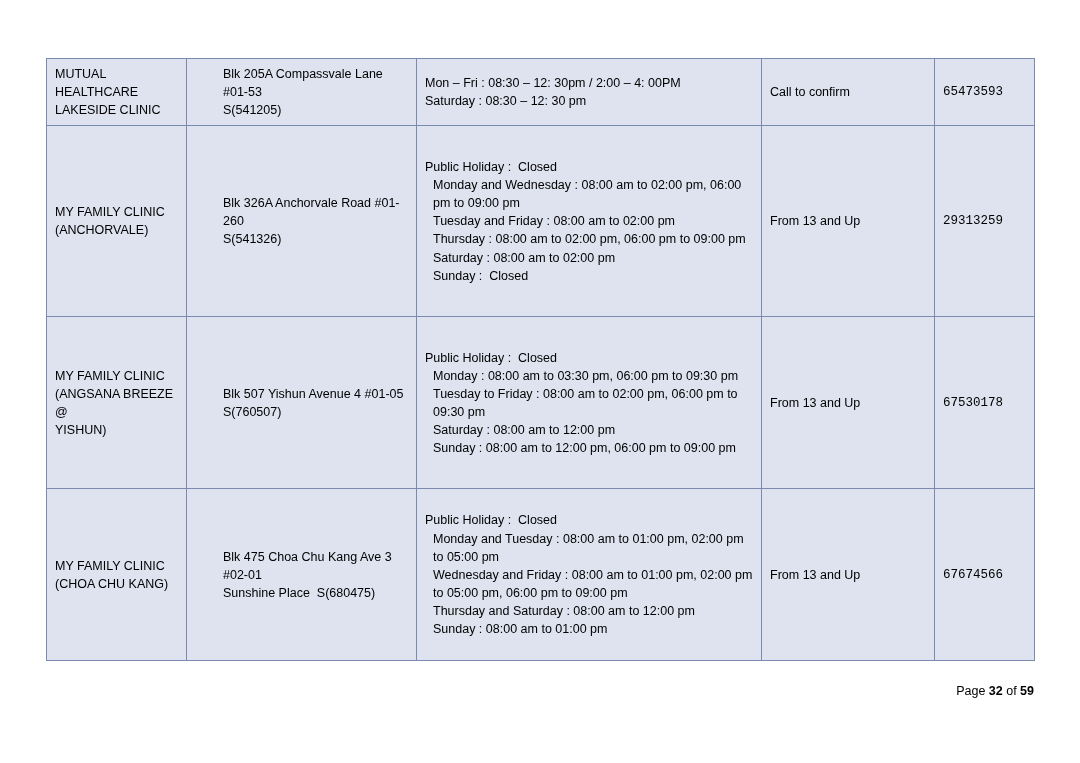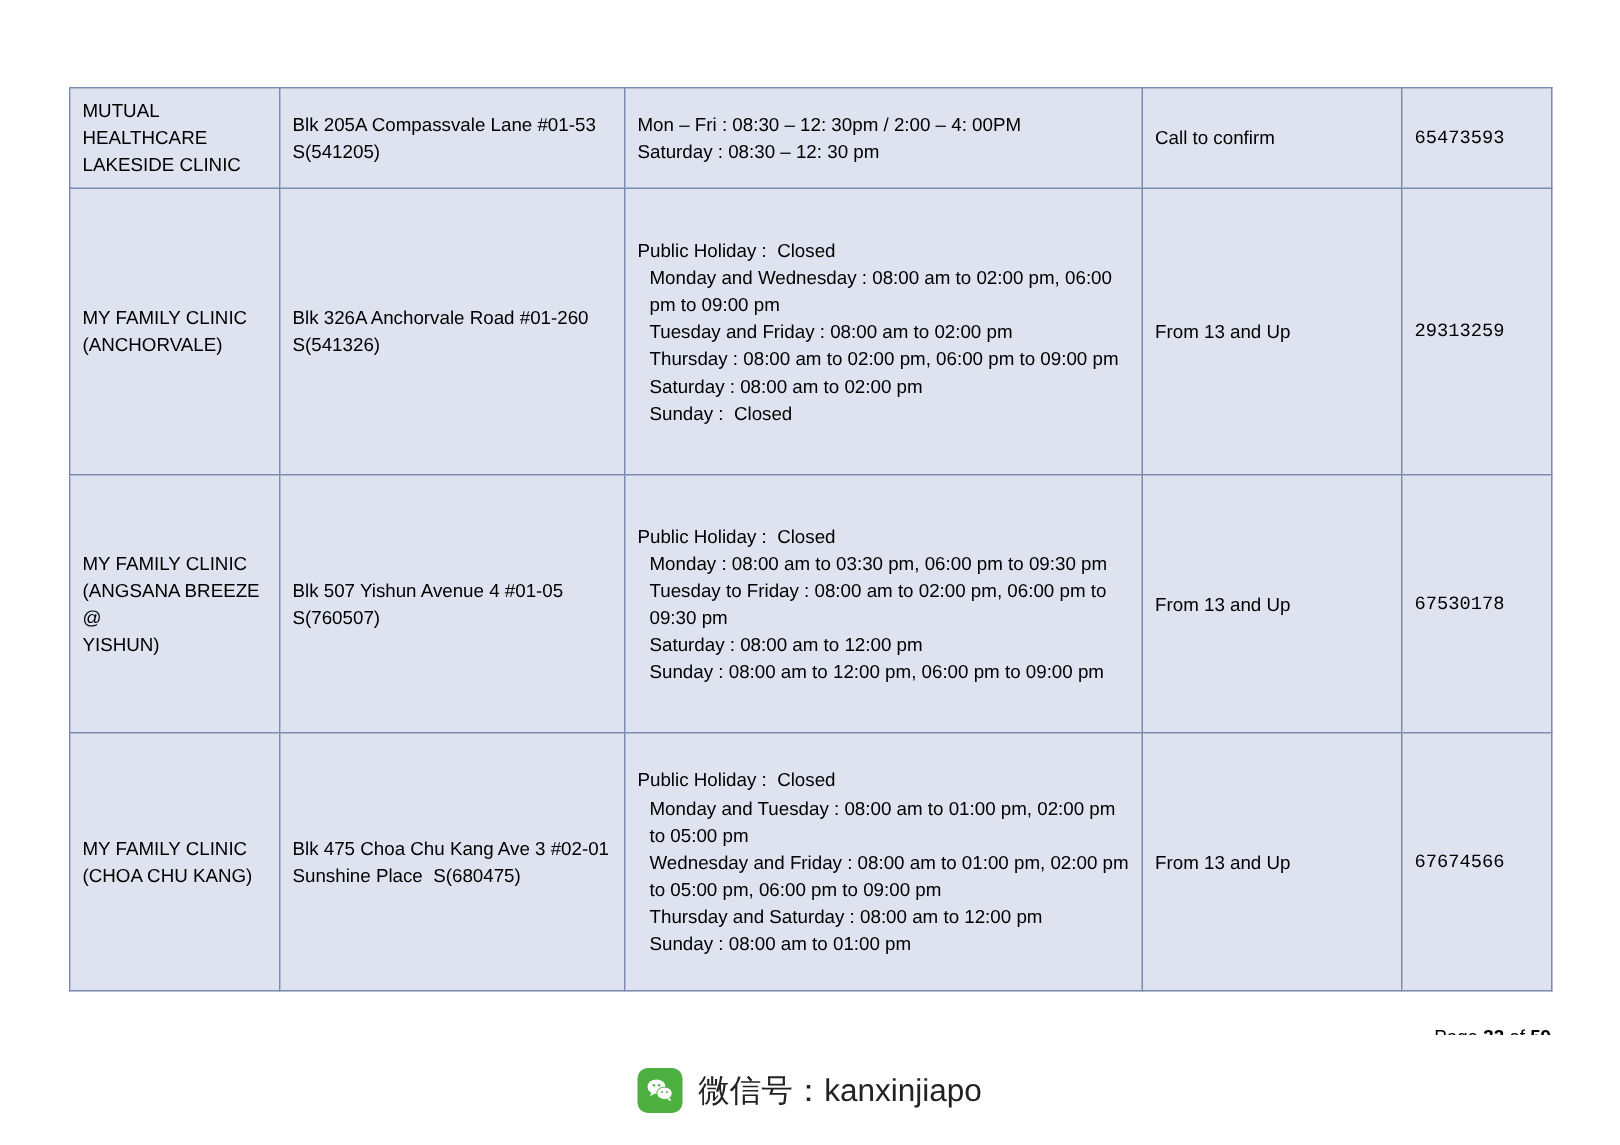--- a/index.html
+++ b/index.html
@@ -48,21 +48,21 @@
   td.hours { font-size: 12.5px; }
   td.age   { font-size: 12.5px; }
   td.phone { font-size: 12.5px; font-family: Liberation Mono, monospace; }
 
   td.v-top { vertical-align: top; }
 
   .hours-line { white-space: pre-wrap; }
   .hours-line.indent { padding-left: 8px; }
 
   .name-line { white-space: pre-wrap; }
-  .addr-line { white-space: pre-wrap; }
+  .addr-line { white-space: pre-wrap; margin-left: 28px; }
 
   .page-footer {
     position: absolute;
     right: 46px;
     top: 684px;
     font-size: 12.5px;
     color: #000;
   }
   .page-footer b { font-weight: bold; }
 
@@ -193,31 +193,14 @@
         <td class="phone">67674566</td>
       </tr>
 
     </tbody>
   </table>
 
   <div class="page-footer">
     <span>Page </span><b>32</b><span> of </span><b>59</b>
   </div>
 
-  <div class="wechat-bar">
-    <div class="wechat-inner">
-      <span class="wechat-icon">
-        <svg width="20" height="20" viewBox="0 0 24 24" aria-hidden="true">
-          <ellipse cx="9.2" cy="9" rx="7.2" ry="5.8" fill="#ffffff"></ellipse>
-          <polygon points="5.2,13 4,16.6 7.6,14.5" fill="#ffffff"></polygon>
-          <ellipse cx="15.6" cy="14.2" rx="6.2" ry="5" fill="#ffffff" stroke="#4caf3f" stroke-width="0.8"></ellipse>
-          <polygon points="19.6,17.6 21.2,20.6 17.8,19.2" fill="#ffffff"></polygon>
-          <circle cx="7.1" cy="7.8" r="0.95" fill="#4caf3f"></circle>
-          <circle cx="11.3" cy="7.8" r="0.95" fill="#4caf3f"></circle>
-          <circle cx="13.6" cy="13.2" r="0.8" fill="#4caf3f"></circle>
-          <circle cx="17.5" cy="13.2" r="0.8" fill="#4caf3f"></circle>
-        </svg>
-      </span>
-      <span class="wechat-text">微信号：kanxinjiapo</span>
-    </div>
-  </div>
 
 </div>
 
 </body></html>

